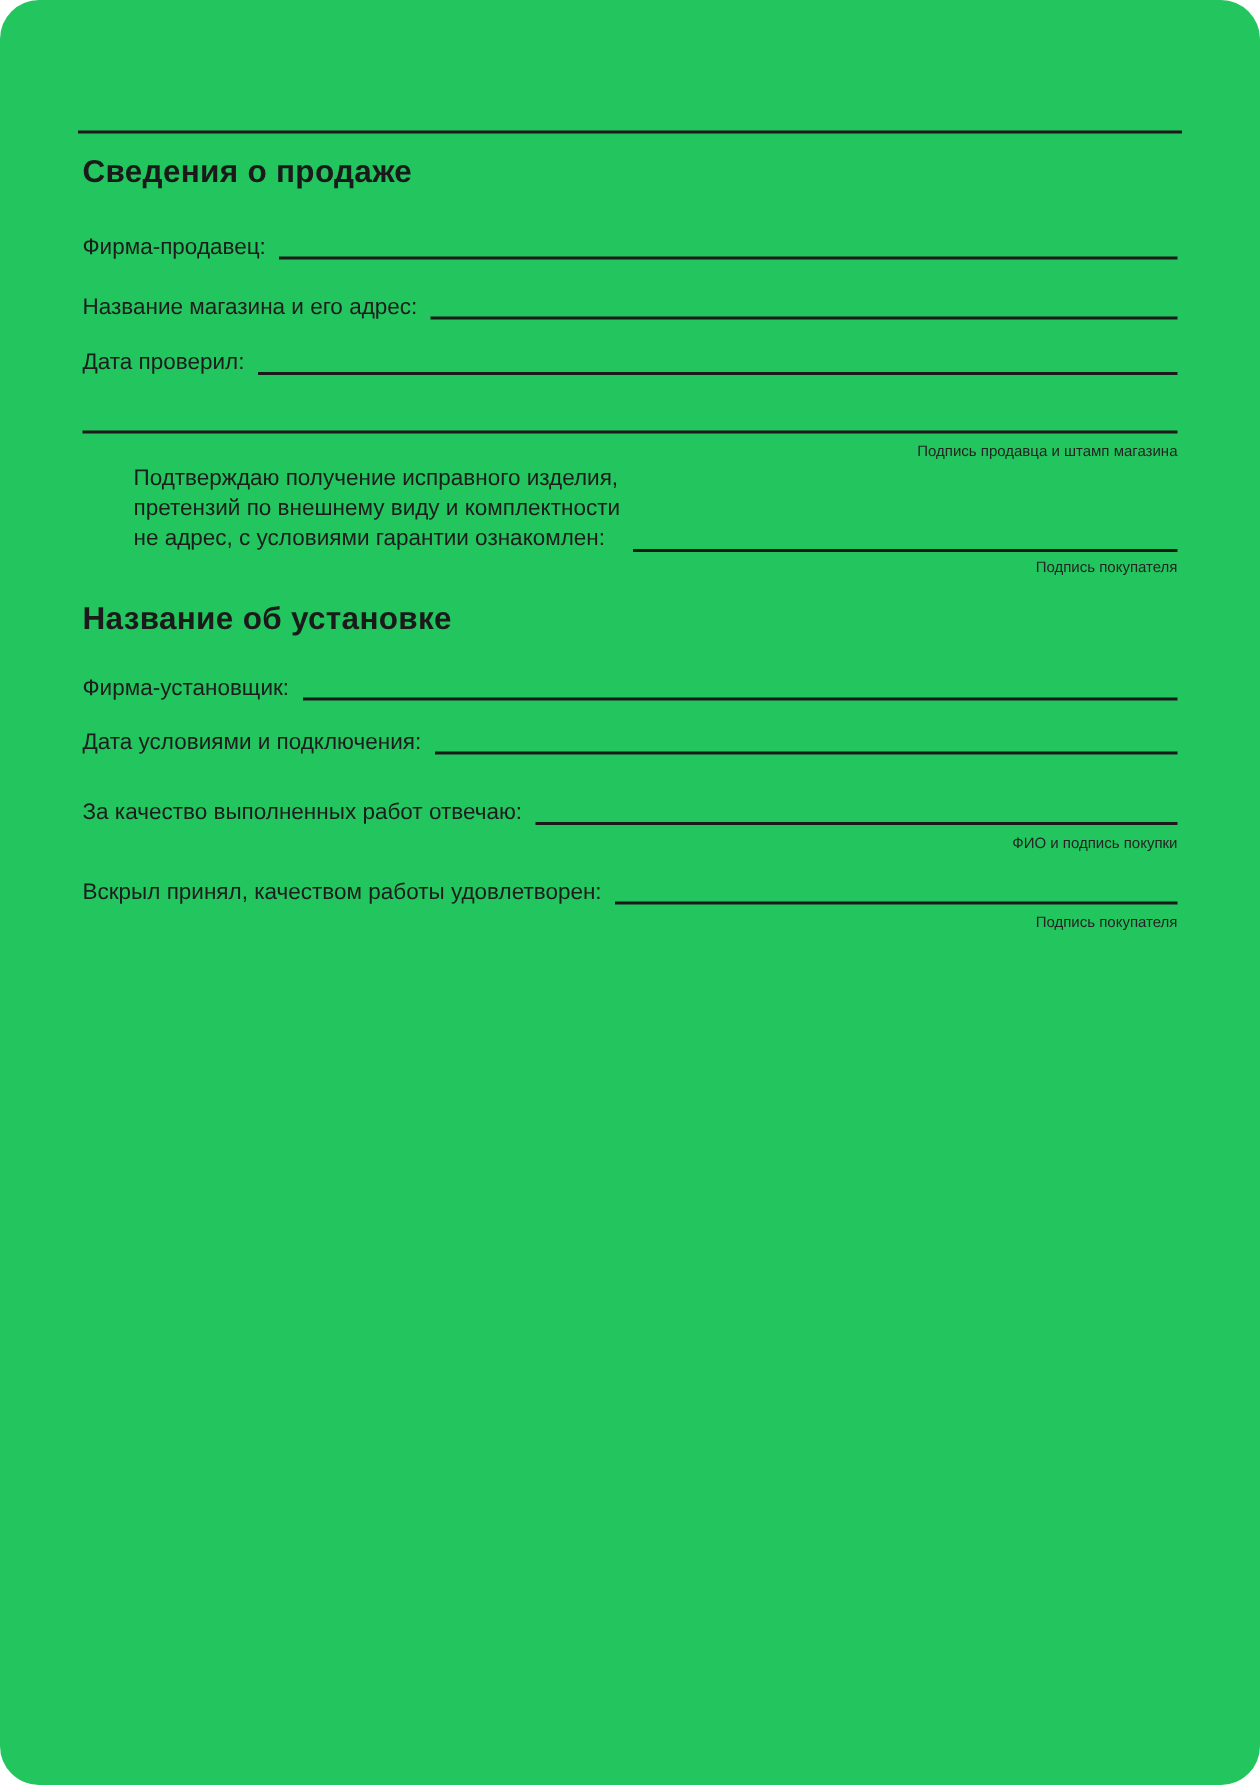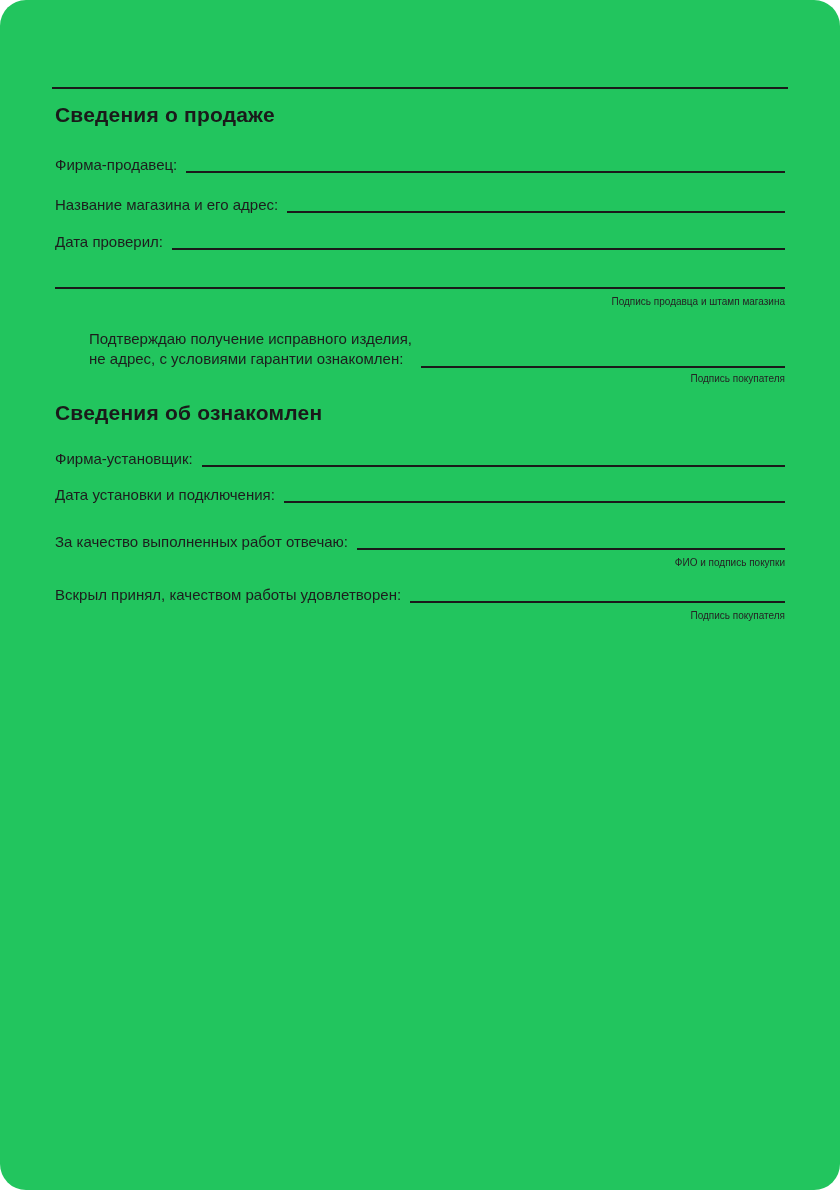--- a/index.html
+++ b/index.html
@@ -88,39 +88,40 @@
   <div class="field-row" style="top:272px">
     <span class="fill">
       <span class="blank-line"></span>
       <span class="caption">Подпись продавца и штамп магазина</span>
     </span>
   </div>
 
   <div class="para-row" style="top:309px; height:60px">
     <div class="para-text">
       <div>Подтверждаю получение исправного изделия,</div>
+      <div>претензий по внешнему виду и комплектности</div>
       <div>не адрес, с условиями гарантии ознакомлен:</div>
     </div>
     <span class="fill">
       <span class="blank-line"></span>
       <span class="caption" style="margin-top:3px">Подпись покупателя</span>
     </span>
   </div>
 
-  <h1 class="heading h-install">Сведения об ознакомлен</h1>
+  <h1 class="heading h-install">Название об установке</h1>
 
   <div class="field-row" style="top:450px">
     <span class="label">Фирма-установщик:</span>
     <span class="fill">
       <span class="blank-line"></span>
     </span>
   </div>
 
   <div class="field-row" style="top:486px">
-    <span class="label">Дата установки и подключения:</span>
+    <span class="label">Дата условиями и подключения:</span>
     <span class="fill">
       <span class="blank-line"></span>
     </span>
   </div>
 
   <div class="field-row" style="top:533px">
     <span class="label">За качество выполненных работ отвечаю:</span>
     <span class="fill">
       <span class="blank-line"></span>
       <span class="caption">ФИО и подпись покупки</span>

